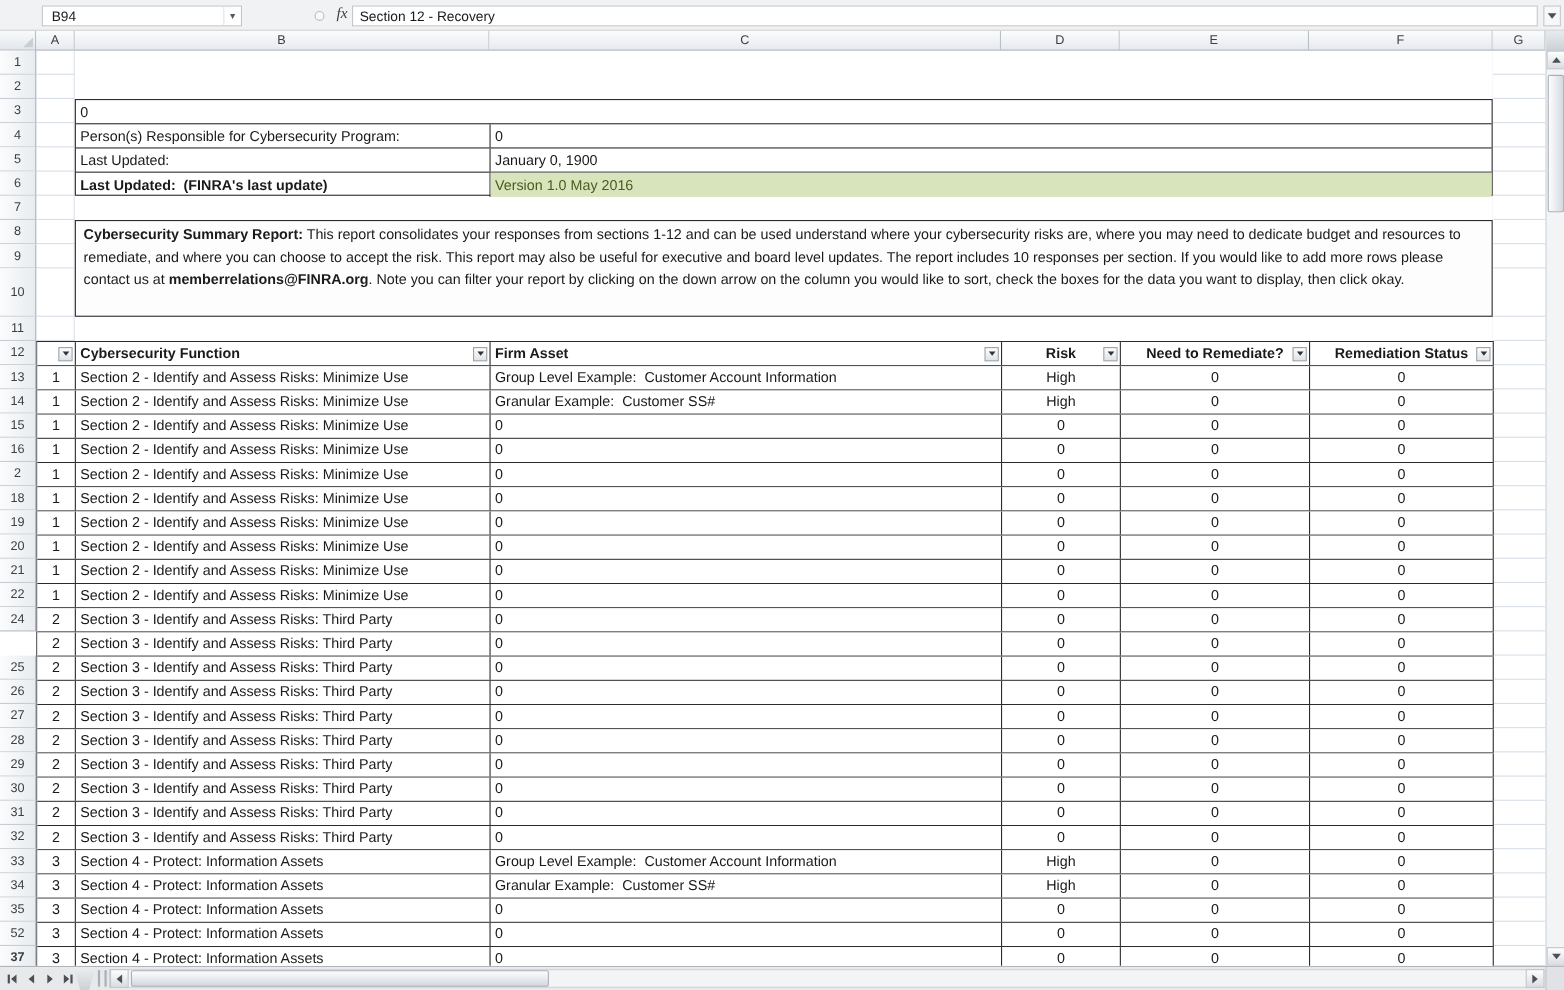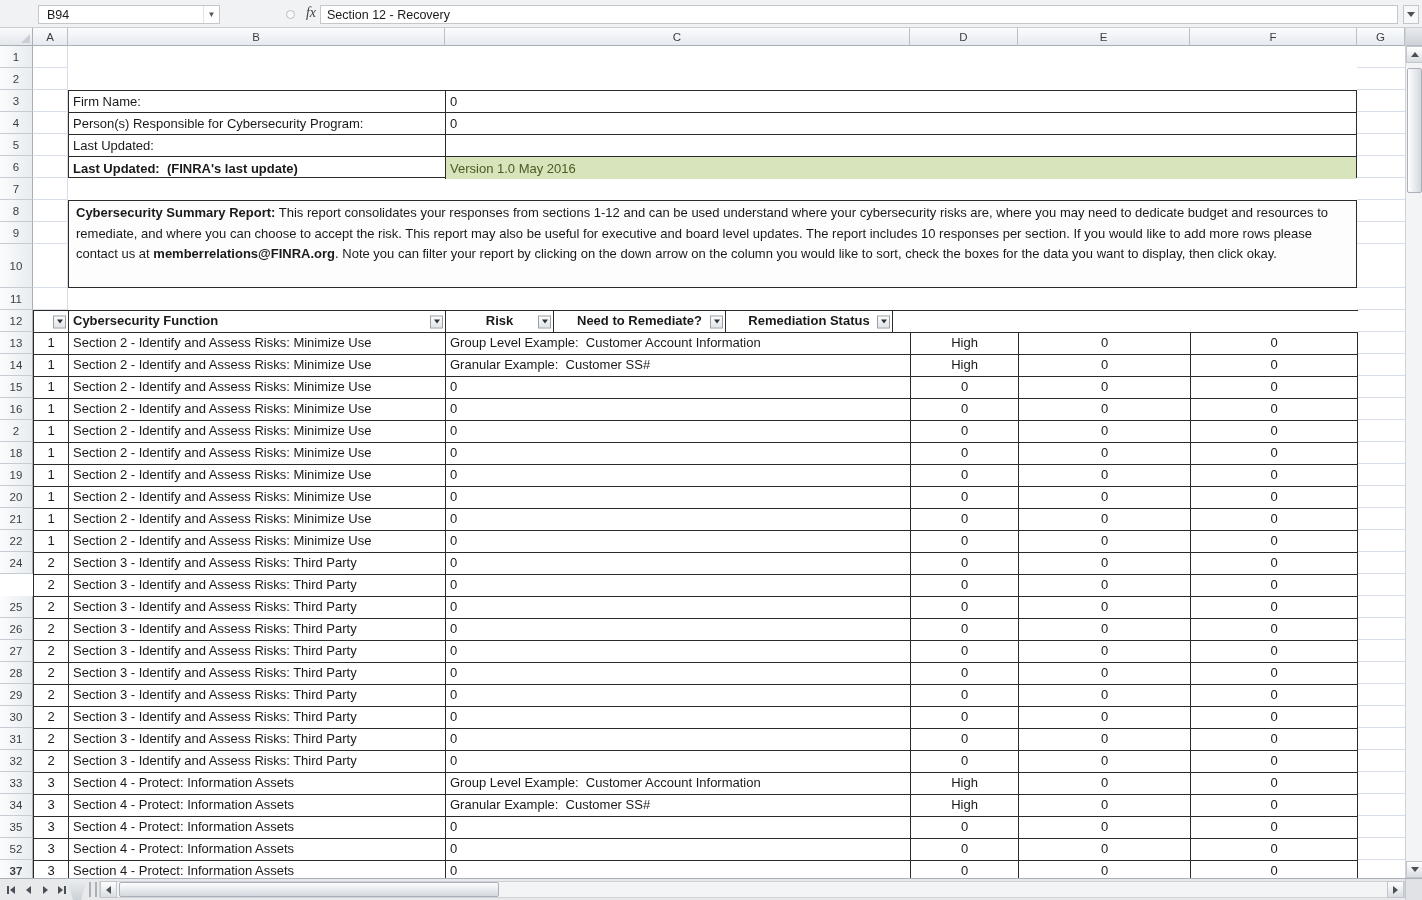--- a/index.html
+++ b/index.html
@@ -161,40 +161,41 @@
         <div class="hline" style="top: 831px; background: rgb(216, 222, 232);"></div>
         <div class="vline" style="left: 67px; background: rgb(216, 222, 232);"></div>
         <div class="vline" style="left: 444px; background: rgb(216, 222, 232);"></div>
         <div class="vline" style="left: 909px; background: rgb(216, 222, 232);"></div>
         <div class="vline" style="left: 1017px; background: rgb(216, 222, 232);"></div>
         <div class="vline" style="left: 1189px; background: rgb(216, 222, 232);"></div>
         <div class="vline" style="left: 1356px; background: rgb(216, 222, 232);"></div>
         <div class="white-fill"></div>
         <div class="info-box" id="info-box">
           <div class="info-row">
-            <div class="info-label">Firm Name:</div>
             <div class="info-value">0</div>
           </div>
           <div class="info-row">
             <div class="info-label">Person(s) Responsible for Cybersecurity Program:</div>
             <div class="info-value">0</div>
           </div>
           <div class="info-row">
             <div class="info-label">Last Updated:</div>
+            <div class="info-value">January 0, 1900</div>
           </div>
           <div class="info-row">
             <div class="info-label" style="font-weight: bold;">Last Updated:  (FINRA's last update)</div>
             <div class="info-value" style="background: rgb(215, 228, 188); color: rgb(77, 91, 33);">Version 1.0 May 2016</div>
           </div>
         </div>
         <div class="desc-box" id="description-box"><span style="font-weight: bold;">Cybersecurity Summary Report:</span><span> This report consolidates your responses from sections 1-12 and can be used understand where your cybersecurity risks are, where you may need to dedicate budget and resources to remediate, and where you can choose to accept the risk.  This report may also be useful for executive and board level updates.  The report includes 10 responses per section.  If you would like to add more rows please contact us at </span><span style="font-weight: bold;">memberrelations@FINRA.org</span><span>.  Note you can filter your report by clicking on the down arrow on the column you would like to sort, check the boxes for the data you want to display, then click okay.</span></div>
         <div class="report-table" id="report-table">
           <div class="rt-row rt-header">
             <div class="rt-cell" style="width: 35px; text-align: left;"><span></span><div class="filter-btn"><div class="f-arrow"></div></div></div>
             <div class="rt-cell" style="width: 377px; text-align: left;"><span>Cybersecurity Function</span><div class="filter-btn"><div class="f-arrow"></div></div></div>
+            <div class="rt-cell" style="width: 465px; text-align: left;"><span>Firm Asset</span><div class="filter-btn"><div class="f-arrow"></div></div></div>
             <div class="rt-cell" style="width: 108px; text-align: center;"><span>Risk</span><div class="filter-btn"><div class="f-arrow"></div></div></div>
             <div class="rt-cell" style="width: 172px; text-align: center;"><span>Need to Remediate?</span><div class="filter-btn"><div class="f-arrow"></div></div></div>
             <div class="rt-cell" style="width: 167px; text-align: center;"><span>Remediation Status</span><div class="filter-btn"><div class="f-arrow"></div></div></div>
           </div>
           <div class="rt-row">
             <div class="rt-cell" style="width: 35px; text-align: center;">1</div>
             <div class="rt-cell" style="width: 377px; text-align: left;">Section 2 - Identify and Assess Risks: Minimize Use</div>
             <div class="rt-cell" style="width: 465px; text-align: left;">Group Level Example:  Customer Account Information</div>
             <div class="rt-cell" style="width: 108px; text-align: center;">High</div>
             <div class="rt-cell" style="width: 172px; text-align: center;">0</div>

